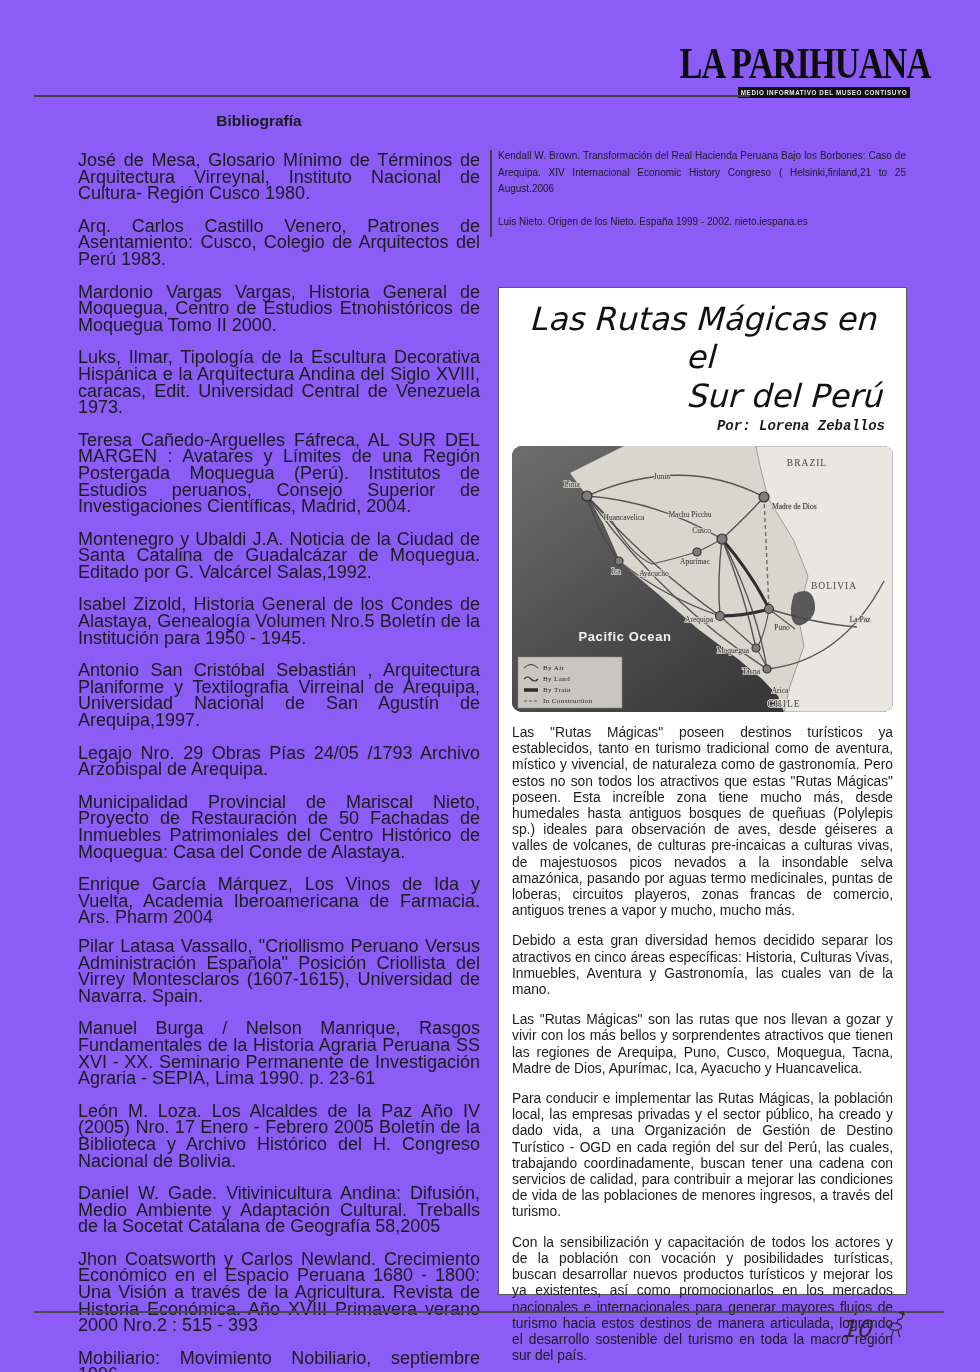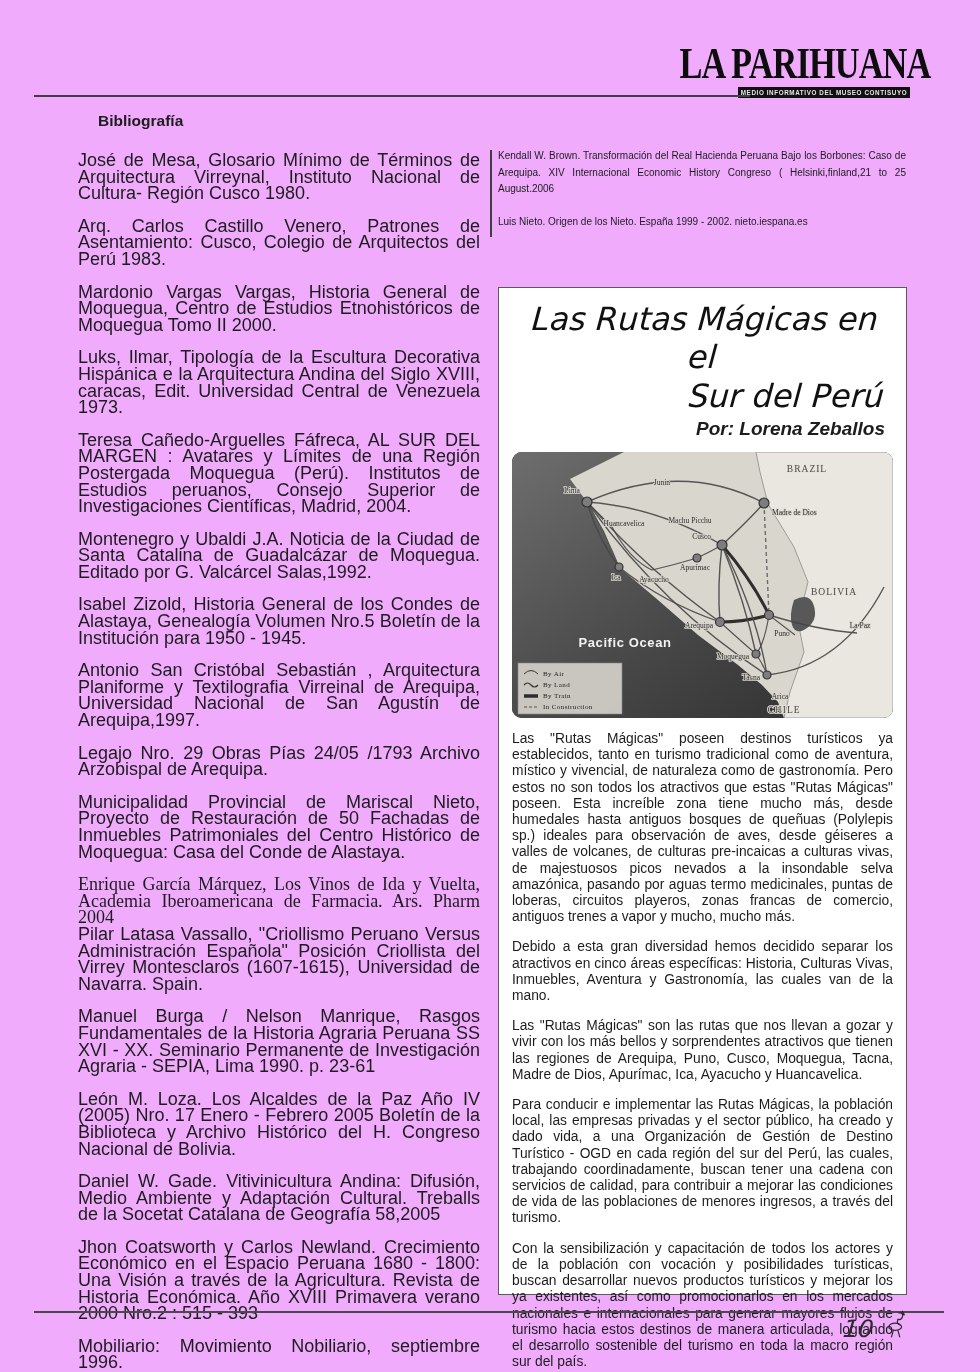--- a/index.html
+++ b/index.html
@@ -1,49 +1,49 @@
 <!DOCTYPE html>
 <html><head>
 <meta charset="utf-8">
 <style>
   html,body{margin:0;padding:0;background:#ffffff;}
-  .page{position:relative;width:980px;height:1372px;background:#f0abfc;overflow:hidden;
+  .page{position:relative;width:980px;height:1372px;background:#8b5cf6;overflow:hidden;
         font-family:"Liberation Sans",sans-serif;color:#1c1c1c;}
 
   
   .masthead{position:absolute;top:48px;right:70px;width:210px;text-align:center;}
   .logo-line{display:flex;align-items:flex-end;justify-content:center;gap:2px;
              font-family:"Liberation Serif",serif;font-weight:bold;font-size:37px;
              letter-spacing:-1px;transform:scaleY(1.18) scaleX(.93);transform-origin:bottom center;
              color:#0d0d0d;line-height:1;}
   .logo-bird{width:26px;height:32px;margin:0 1px -1px 1px;}
   .tagline-bar{margin:2px 0 0 38px;background:#101010;color:#e8e8e8;font-size:6.3px;
                letter-spacing:.6px;padding:2px 0 2px 0;white-space:nowrap;font-weight:bold;}
   .header-rule{position:absolute;top:95px;left:34px;width:716px;height:2px;background:#3f3f3f;}
 
   
   .left-col{position:absolute;left:78px;top:112px;width:402px;}
-  .bib-heading{text-align:left;font-weight:bold;font-size:15.5px;margin:0 60px 22px 20px;}
+  .bib-heading{text-align:center;font-weight:bold;font-size:15.5px;margin:0 60px 22px 20px;}
   .bib-entry{font-size:18px;line-height:16.6px;text-align:justify;margin:0 0 16px 0;}
-  .bib-entry.no-gap{margin-bottom:0;font-family:Liberation Serif, serif;}
+  .bib-entry.no-gap{margin-bottom:12px;}
 
   
   .right-col{position:absolute;left:498px;top:148px;width:408px;}
   .col-divider{position:absolute;left:490px;top:150px;width:2px;height:87px;background:#3f3f3f;}
   .right-entry{font-size:10px;line-height:16.6px;text-align:justify;margin:0 0 16px 0;}
 
   
   .article-box{position:absolute;left:498px;top:287px;width:381px;height:1006px;
                border:1.5px solid #5a5a5a;padding:0 13px;background:#fff;}
   .article-title{font-family:"DejaVu Sans",sans-serif;font-style:italic;font-weight:500;
                  color:#111;transform:skewX(-4deg);}
   .article-title .t1{display:block;text-align:center;font-size:32px;line-height:38px;margin-top:12px;}
   .article-title .t2{display:block;text-align:right;font-size:32px;line-height:40px;padding-right:6px;}
-  .byline{text-align:right;font-style:italic;font-weight:bold;font-size:19px;
-          font-family:Liberation Sans, sans-serif;padding-right:8px;margin-top:2px;}
+  .byline{text-align:right;font-style:italic;font-weight:bold;font-size:14px;
+          font-family:Liberation Mono, monospace;padding-right:8px;margin-top:2px;}
 
   .map-wrap{position:relative;width:381px;height:266px;margin-top:12px;border-radius:10px;
             overflow:hidden;box-shadow:inset 0 0 28px rgba(0,0,0,.45);background:#3c3c3c;}
   .map-wrap svg{display:block;}
 
   .article-p{font-size:13.8px;line-height:16.2px;text-align:justify;margin:0 0 14px 0;}
   .article-p.first{margin-top:13px;}
 
   
   .mlabel{font-family:"Liberation Serif",serif;font-size:7.5px;fill:#2e2e2e;

